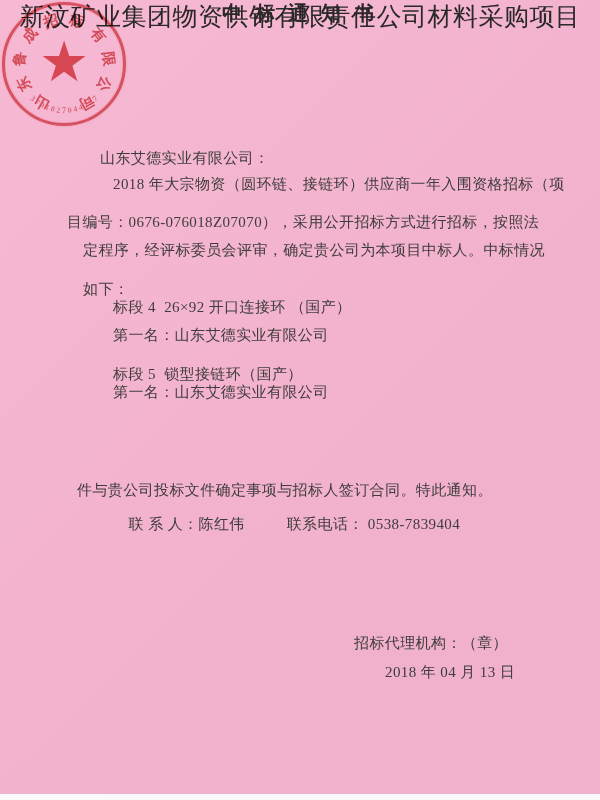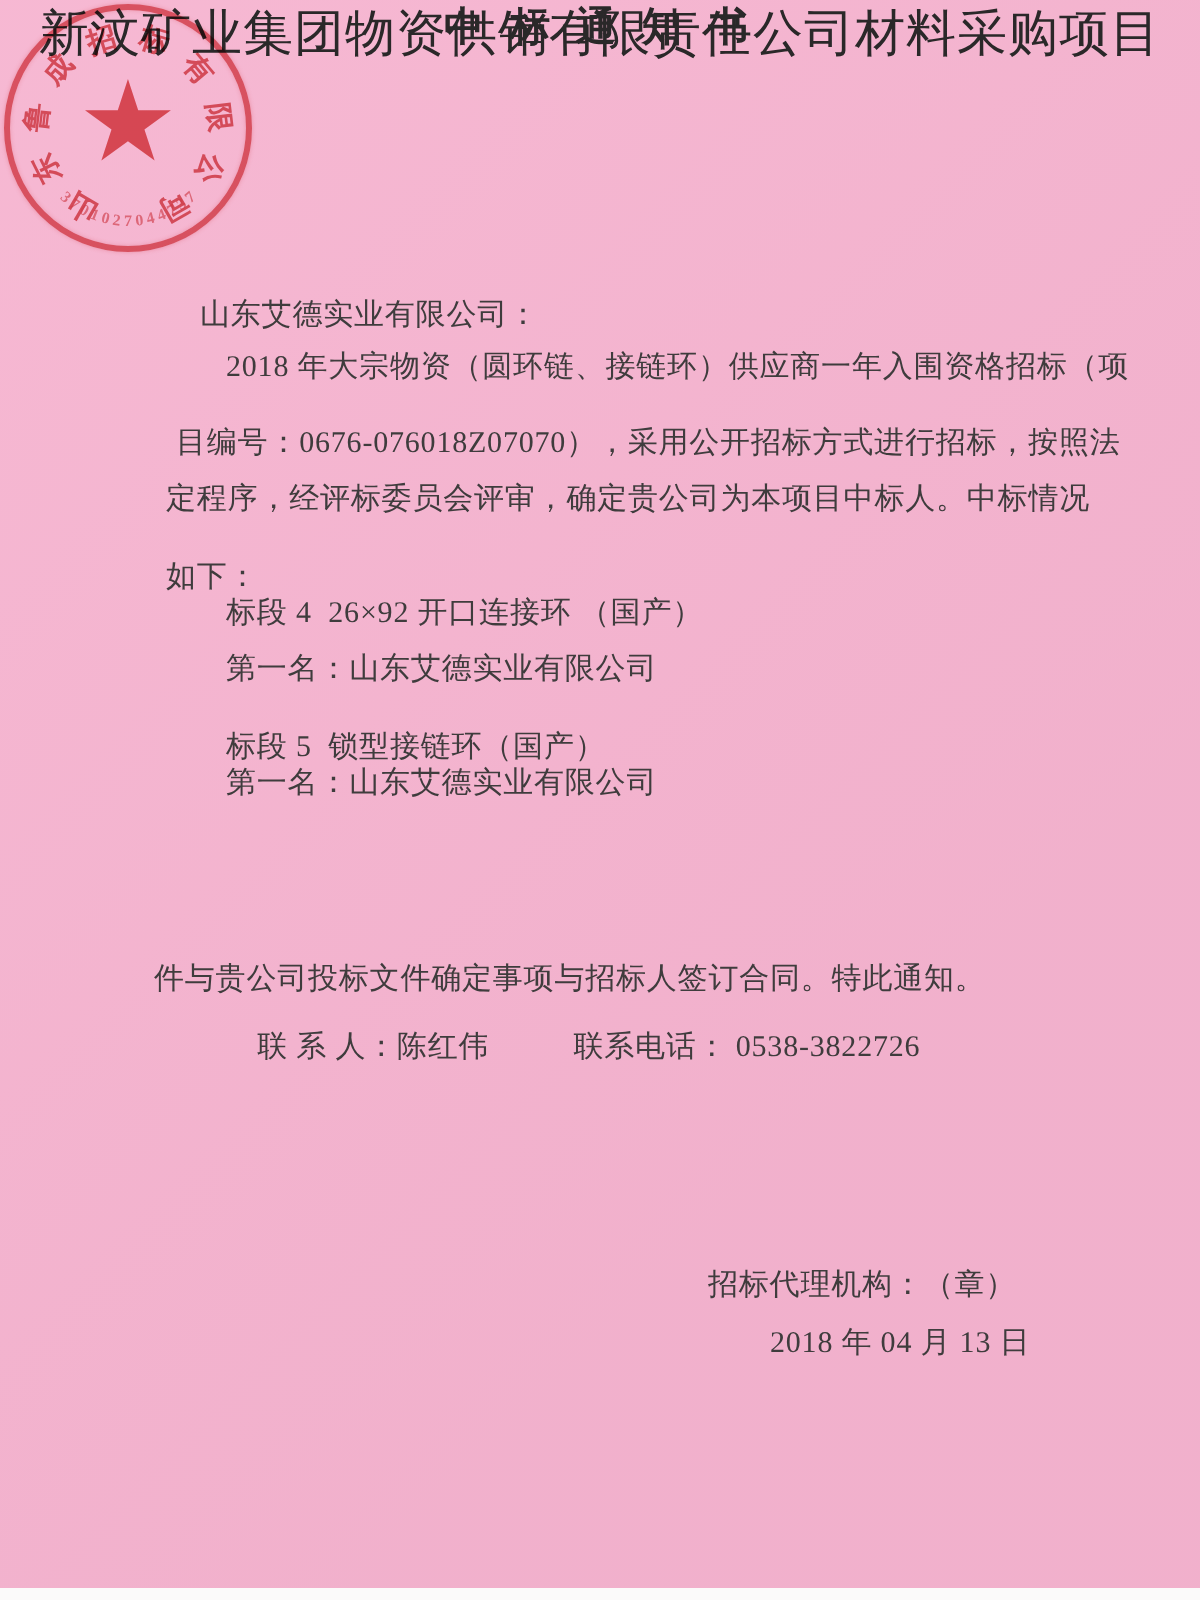--- a/index.html
+++ b/index.html
@@ -64,33 +64,33 @@
 <body>
 
 <div class="paper">
 
   <div class="title1">新汶矿业集团物资供销有限责任公司材料采购项目</div>
   <div class="title2">中 标 通 知 书</div>
 
   <div class="t" style="left:84px;top:149px;margin-left:16px;">山东艾德实业有限公司：</div>
 
   <div class="t" style="left:113px;top:175px;">2018 年大宗物资（圆环链、接链环）供应商一年入围资格招标（项</div>
-  <div class="t" style="left:88px;top:213px;">目编号：0676-076018Z07070），采用公开招标方式进行招标，按照法</div>
+  <div class="t" style="left:67px;top:213px;">目编号：0676-076018Z07070），采用公开招标方式进行招标，按照法</div>
   <div class="t" style="left:83px;top:241px;">定程序，经评标委员会评审，确定贵公司为本项目中标人。中标情况</div>
   <div class="t" style="left:83px;top:280px;">如下：</div>
 
   <div class="t" style="left:113px;top:298px;">标段 4  26×92 开口连接环 （国产）</div>
   <div class="t" style="left:113px;top:326px;">第一名：山东艾德实业有限公司</div>
   <div class="t" style="left:113px;top:355px;margin-top:10px;">标段 5  锁型接链环（国产）</div>
   <div class="t" style="left:113px;top:383px;">第一名：山东艾德实业有限公司</div>
 
   <div class="t" style="left:77px;top:440px;margin-top:41px;">件与贵公司投标文件确定事项与招标人签订合同。特此通知。</div>
 
   <div class="t" style="left:112px;top:497px;">
-    <span>联 系 人：陈红伟</span><span class="contact-gap"></span><span>联系电话： 0538-3822726</span>
+    <span>联 系 人：陈红伟</span><span class="contact-gap"></span><span>联系电话： 0538-7839404</span>
   </div>
 
   <div class="t" style="left:354px;top:634px;">招标代理机构：（章）</div>
   <div class="t" style="left:385px;top:663px;">2018 年 04 月 13 日</div>
 
   <div class="seal">
     <div class="seal-ring"></div>
     <div class="seal-arc">
         <span style="transform: rotate(-150deg) translateY(-45px);">山</span>
         <span style="transform: rotate(-116.667deg) translateY(-45px);">东</span>

